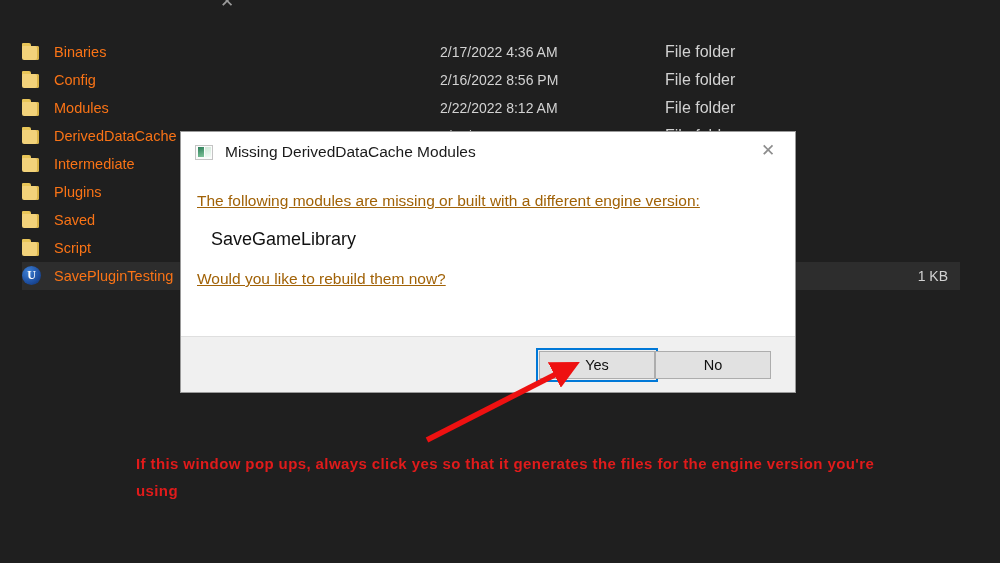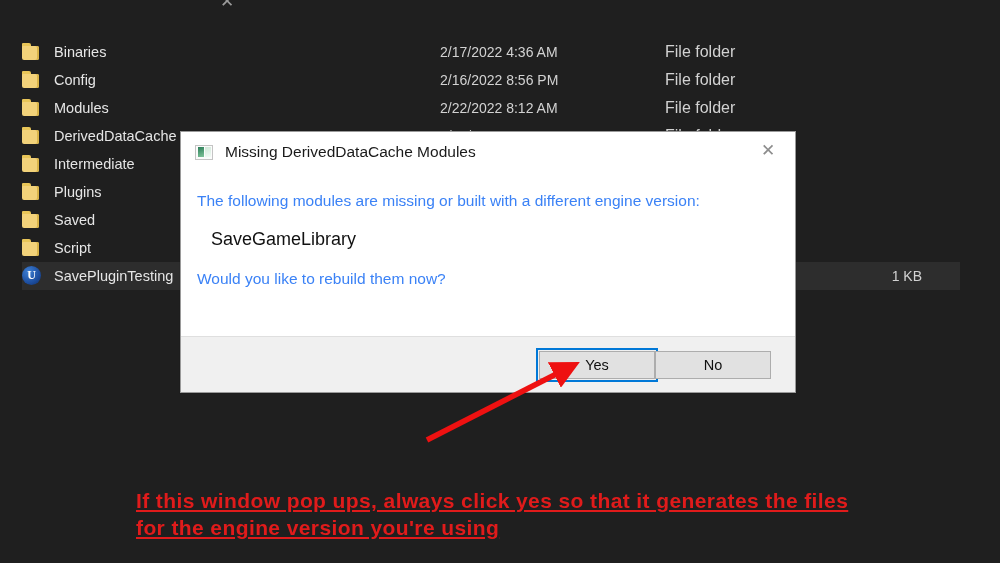--- a/index.html
+++ b/index.html
@@ -104,42 +104,42 @@
     color: #ffffff;
     font-size: 12px;
     font-weight: bold;
     line-height: 19px;
     text-align: center;
     font-family: "Liberation Serif", serif;
     position: absolute;
     left: 0; top: -1px;
   }
   .fname {
-    color: #e5e5e5;
+    color: #f97316;
     font-size: 14.5px;
     white-space: nowrap;
     flex: 0 0 auto;
   }
   .fdate {
     position: absolute;
     left: 418px;
     color: #d2d2d2;
     font-size: 14px;
     white-space: nowrap;
   }
   .ftype {
     position: absolute;
     left: 643px;
     color: #d2d2d2;
     font-size: 16px;
     white-space: nowrap;
   }
   .fsize {
     position: absolute;
-    left: 780px;
+    left: 806px;
     width: 120px;
     text-align: right;
     color: #d2d2d2;
     font-size: 14px;
     white-space: nowrap;
   }
 
   
   #dialog {
     position: absolute;
@@ -195,25 +195,26 @@
     line-height: 30px;
     text-align: center;
   }
   #dlg-body {
     padding: 18px 0 0 16px;
     background: #ffffff;
     height: 164px;
     box-sizing: border-box;
   }
   .dlg-p {
-    color: #3b82f6;
+    color: #a16207;
     font-size: 15.5px;
     line-height: 21px;
     margin: 0 0 0 0;
     max-width: 560px;
+    text-decoration: underline;
   }
   #dlg-modules {
     color: #111111;
     font-size: 18px;
     line-height: 21px;
     margin: 18px 0 0 14px;
   }
   #dlg-question {
     margin-top: 18px;
   }
@@ -253,29 +254,28 @@
   #arrow {
     position: absolute;
     left: 0; top: 0;
     width: 1000px; height: 563px;
     pointer-events: none;
   }
 
   
   #caption {
     position: absolute;
-    left: 136px; top: 487px;
+    left: 136px; top: 450px;
     width: 740px;
     color: #e01b1b;
-    font-size: 21px;
+    font-size: 15px;
     font-weight: bold;
     line-height: 27px;
     letter-spacing: 0.4px;
     font-family: "Liberation Sans", sans-serif;
-    text-decoration: underline;
   }
 </style>
 </head>
 <body>
 
 <div id="explorer">
 
   <div id="top-close">✕</div>
 
 

